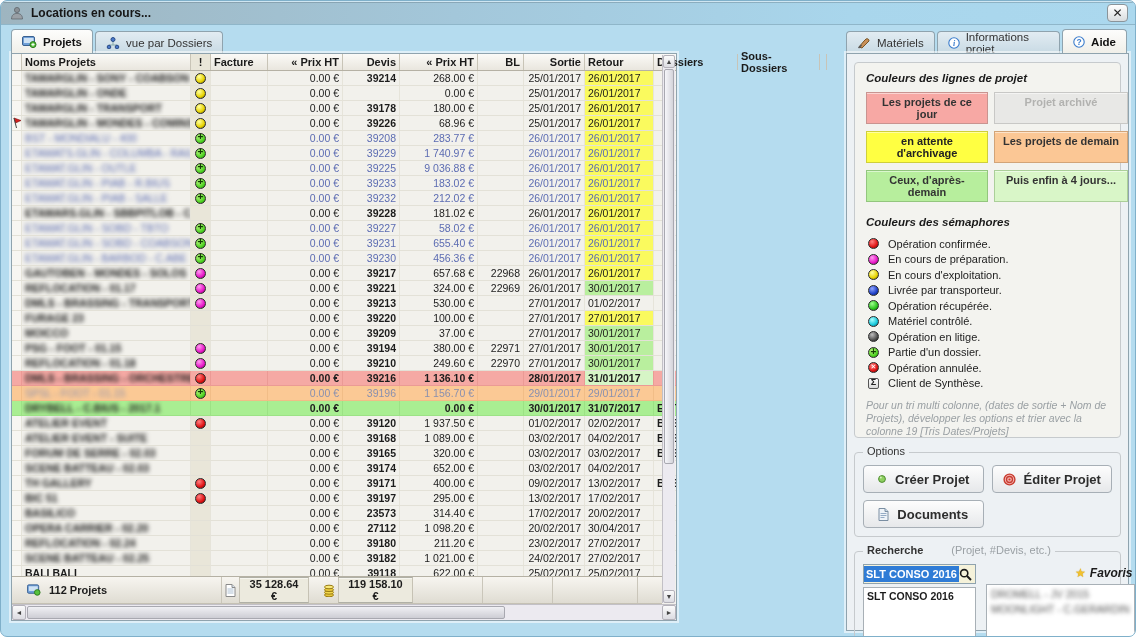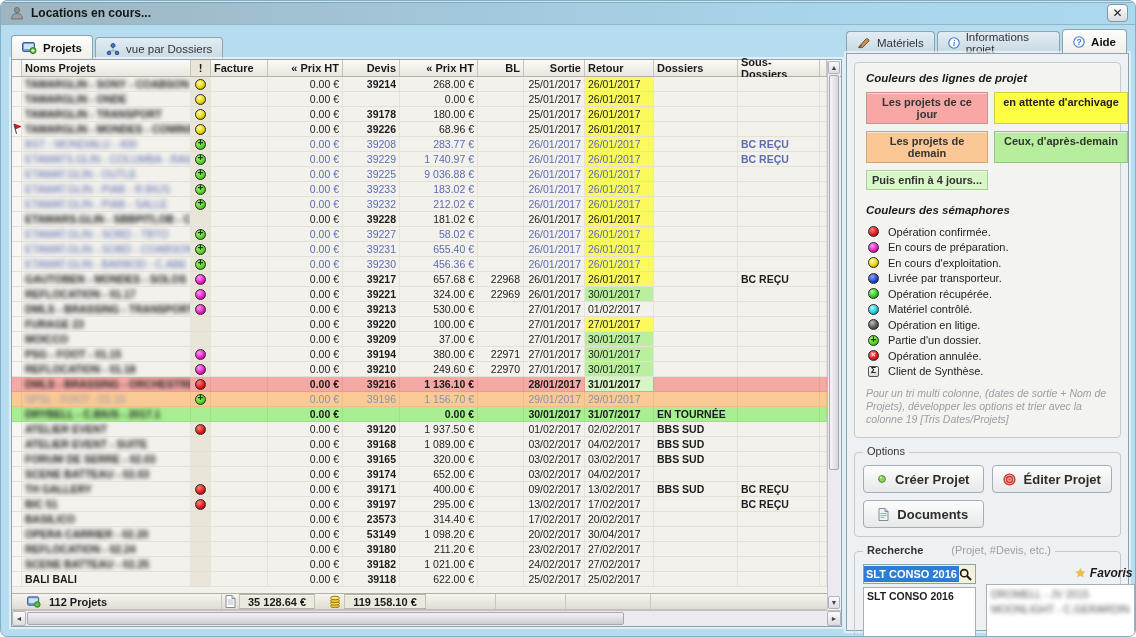--- a/index.html
+++ b/index.html
@@ -22,21 +22,21 @@
 
   
   .tabbar { position:absolute; top:0; left:0; right:0; height:22px; display:flex; align-items:flex-end; }
   .tab { height:22px; display:flex; align-items:center; padding:0 10px; margin-right:2px;
     border:1px solid #8fa3ae; border-bottom:none; border-radius:4px 4px 0 0;
     background:linear-gradient(#e2ecf2,#c8dae4); font-size:11.5px; color:#333; }
   .tab.active { background:linear-gradient(#fdfdfc,#f0efe9); font-weight:bold; height:24px; position:relative; z-index:3; color:#111; }
   .tab .ticon { margin-right:6px; display:inline-flex; }
 
   
-  .left-page { position:absolute; left:10px; top:36px; width:831px; height:590px; }
+  .left-page { position:absolute; left:10px; top:30px; width:666px; height:590px; }
   .sheet { position:absolute; top:22px; left:0; right:0; bottom:0; border:1px solid #8fa3ae;
     background:#f2f1ec; box-shadow:0 0 0 2px rgba(255,255,255,.55); display:flex; flex-direction:column; }
 
   .thead { height:17px; display:flex; background:linear-gradient(#fbfaf7,#e9e6de);
     border-bottom:1px solid #b5b1a4; font-weight:bold; font-size:11px; flex:0 0 17px; padding-right:14px; }
   .thead .cell { border-right:1px solid #c8c4b7; display:flex; align-items:center; padding:0 3px; color:#1a1a1a; }
   .thead .cell.r { justify-content:flex-end; }
 
   .tbody { flex:1 1 auto; overflow:hidden; position:relative; padding-right:14px; }
   .row { display:flex; height:15px; font-size:10.5px; background:#f2f1ec; }
@@ -767,21 +767,21 @@
             <div class="cell c-fill"></div>
           </div>
           <div class="row blk ">
             <div class="cell c-gut"></div>
             <div class="cell c-name">
               <span class="nm">OPERA CARRIER - 02.20</span>
             </div>
             <div class="cell c-sem"></div>
             <div class="cell c-fact"></div>
             <div class="cell c-p1 r">0.00 €</div>
-            <div class="cell c-dev r">53149</div>
+            <div class="cell c-dev r">27112</div>
             <div class="cell c-p2 r">1 098.20 €</div>
             <div class="cell c-bl r"></div>
             <div class="cell c-sor r">20/02/2017</div>
             <div class="cell c-ret">30/04/2017</div>
             <div class="cell c-dos"></div>
             <div class="cell c-sous"></div>
             <div class="cell c-fill"></div>
           </div>
           <div class="row blk ">
             <div class="cell c-gut"></div>
@@ -915,20 +915,21 @@
         </span>
         <span>Aide</span>
       </div>
     </div>
 
     <div class="panel-sheet">
       <div class="help-box">
         <div class="sec-title">Couleurs des lignes de projet</div>
         <div class="chips" id="chips">
             <div class="chip" style="background: rgb(247, 168, 164); color: rgb(51, 51, 51); border-color: rgb(201, 148, 144);">Les projets de ce jour</div>
+            <div class="chip" style="background: rgb(232, 232, 230); color: rgb(178, 178, 176); border-color: rgb(200, 200, 198);">Projet archivé</div>
             <div class="chip" style="background: rgb(255, 255, 66); color: rgb(34, 34, 34); border-color: rgb(207, 207, 58);">en attente d'archivage</div>
             <div class="chip" style="background: rgb(251, 199, 149); color: rgb(51, 51, 51); border-color: rgb(210, 164, 120);">Les projets de demain</div>
             <div class="chip" style="background: rgb(183, 238, 157); color: rgb(51, 51, 51); border-color: rgb(147, 198, 126);">Ceux, d'après-demain</div>
             <div class="chip" style="background: rgb(217, 246, 200); color: rgb(51, 51, 51); border-color: rgb(171, 207, 153);">Puis enfin à 4 jours...</div>
           </div>
         <div class="sec-title">Couleurs des sémaphores</div>
         <div class="semlist" id="semlist">
             <div class="semitem">
               <span class="semdot sem-red"></span>
               <span>Opération confirmée.</span>

